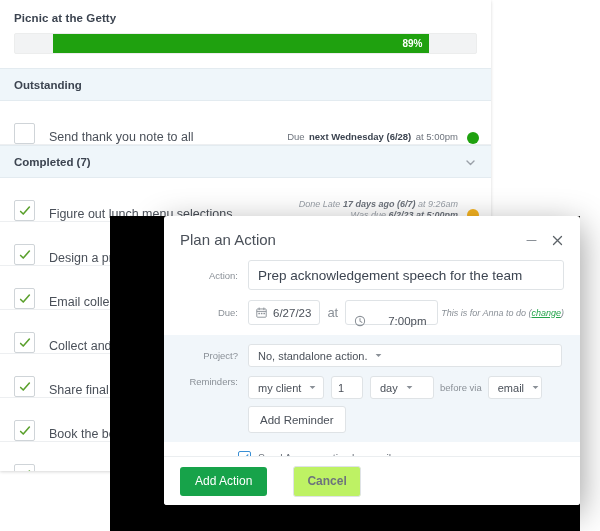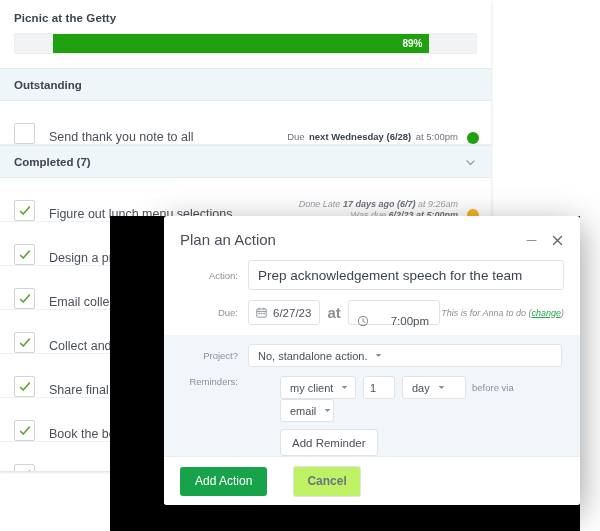--- a/index.html
+++ b/index.html
@@ -78,36 +78,36 @@
     margin-right:10px;flex:0 0 58px;
   }
   .inp{
     border:1px solid #dfe3e6;border-radius:3px;background:#fff;box-sizing:border-box;
     font-size:12.5px;color:#4a5059;display:flex;align-items:center;
   }
   .action-inp{flex:1 1 auto;height:30px;padding:0 9px;font-size:13.5px;color:#3c4450;}
 
   .due-row{margin-top:10px;align-items:center;}
   .date-inp{height:25px;padding:0 8px 0 7px;gap:6px;font-size:11.5px;}
-  .at{font-size:15px;color:#8a9097;margin:0 7px;font-weight:bold;}
+  .at{font-size:13px;color:#8a9097;margin:0 7px;}
   .time-inp{height:25px;padding:16px 10px 0 8px;gap:22px;font-size:11.5px;}
   .owner{
     margin-left:auto;font-size:9px;font-style:italic;color:#8a9097;white-space:nowrap;
   }
   .owner a{color:#22a44a;text-decoration:underline;font-style:italic;}
 
   .tint{background:#f1f6fa;margin-top:10px;padding:9px 0;}
   .sel{
     border:1px solid #dfe3e6;border-radius:3px;background:#fff;height:23px;
     display:flex;align-items:center;
     font-size:11px;color:#4a5059;padding:0 6px 0 9px;box-sizing:border-box;
   }
   .caret{width:7px;height:5px;margin-left:8px;flex:0 0 7px;}
   .project-sel{flex:1 1 auto;margin-right:2px;}
-  .rem-row{margin-top:9px;align-items:flex-start;gap:32px;}
+  .rem-row{margin-top:9px;align-items:flex-start;}
   .rem-fields{display:flex;align-items:center;flex-wrap:wrap;gap:0;}
   .rem-who{width:76px;}
   .num-inp{
     width:32px;height:23px;border:1px solid #dfe3e6;border-radius:3px;background:#fff;
     margin-left:7px;font-size:11px;color:#4a5059;padding:0 6px;box-sizing:border-box;
     display:flex;align-items:center;
   }
   .rem-unit{width:64px;margin-left:7px;}
   .before{font-size:9.5px;color:#8a9097;margin:0 6px;}
   .rem-via{width:54px;}

